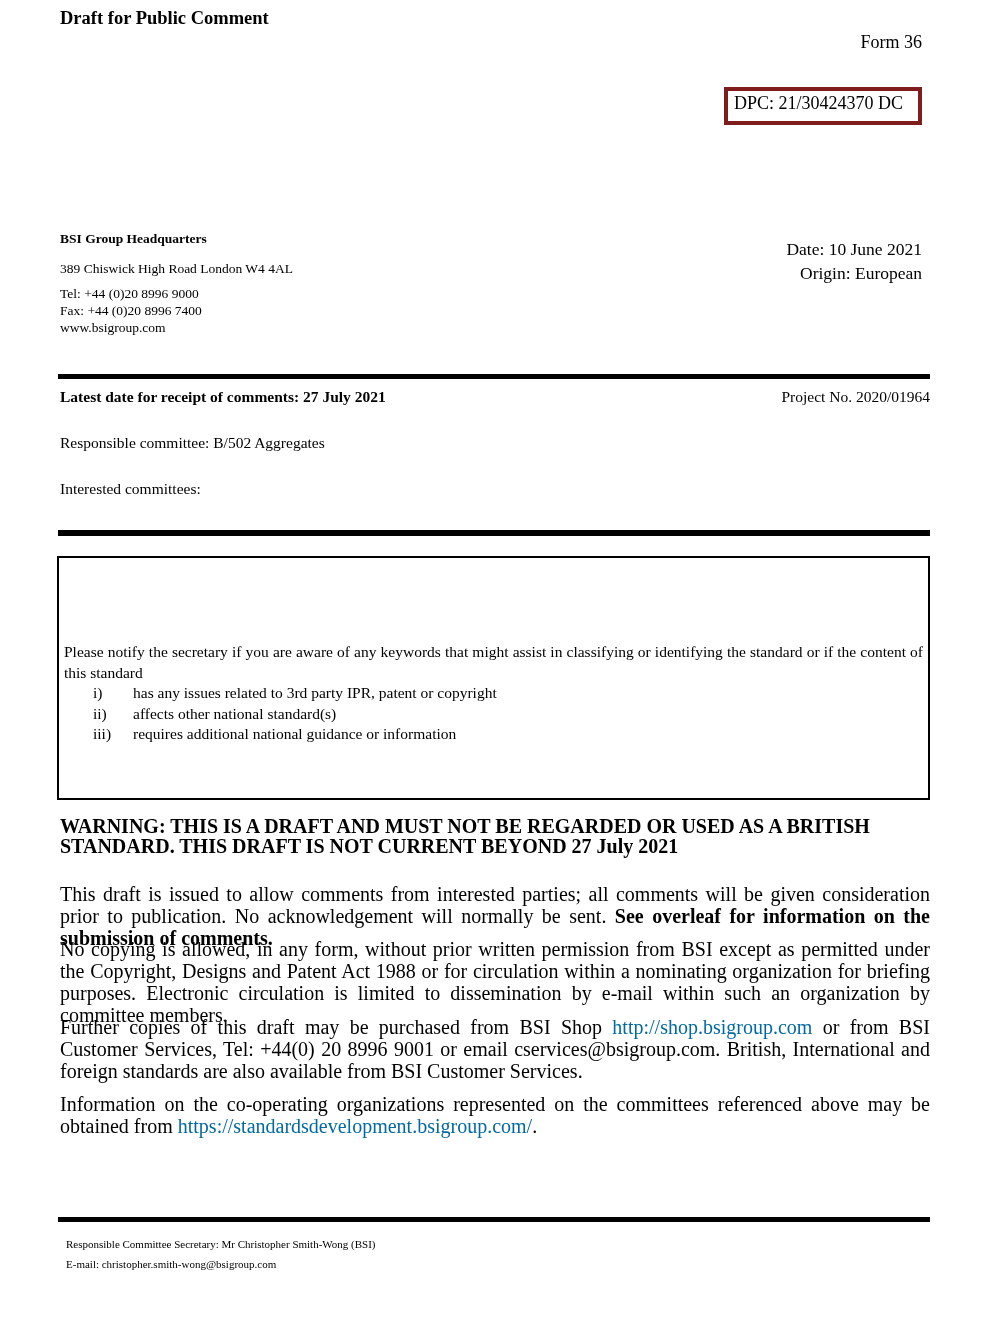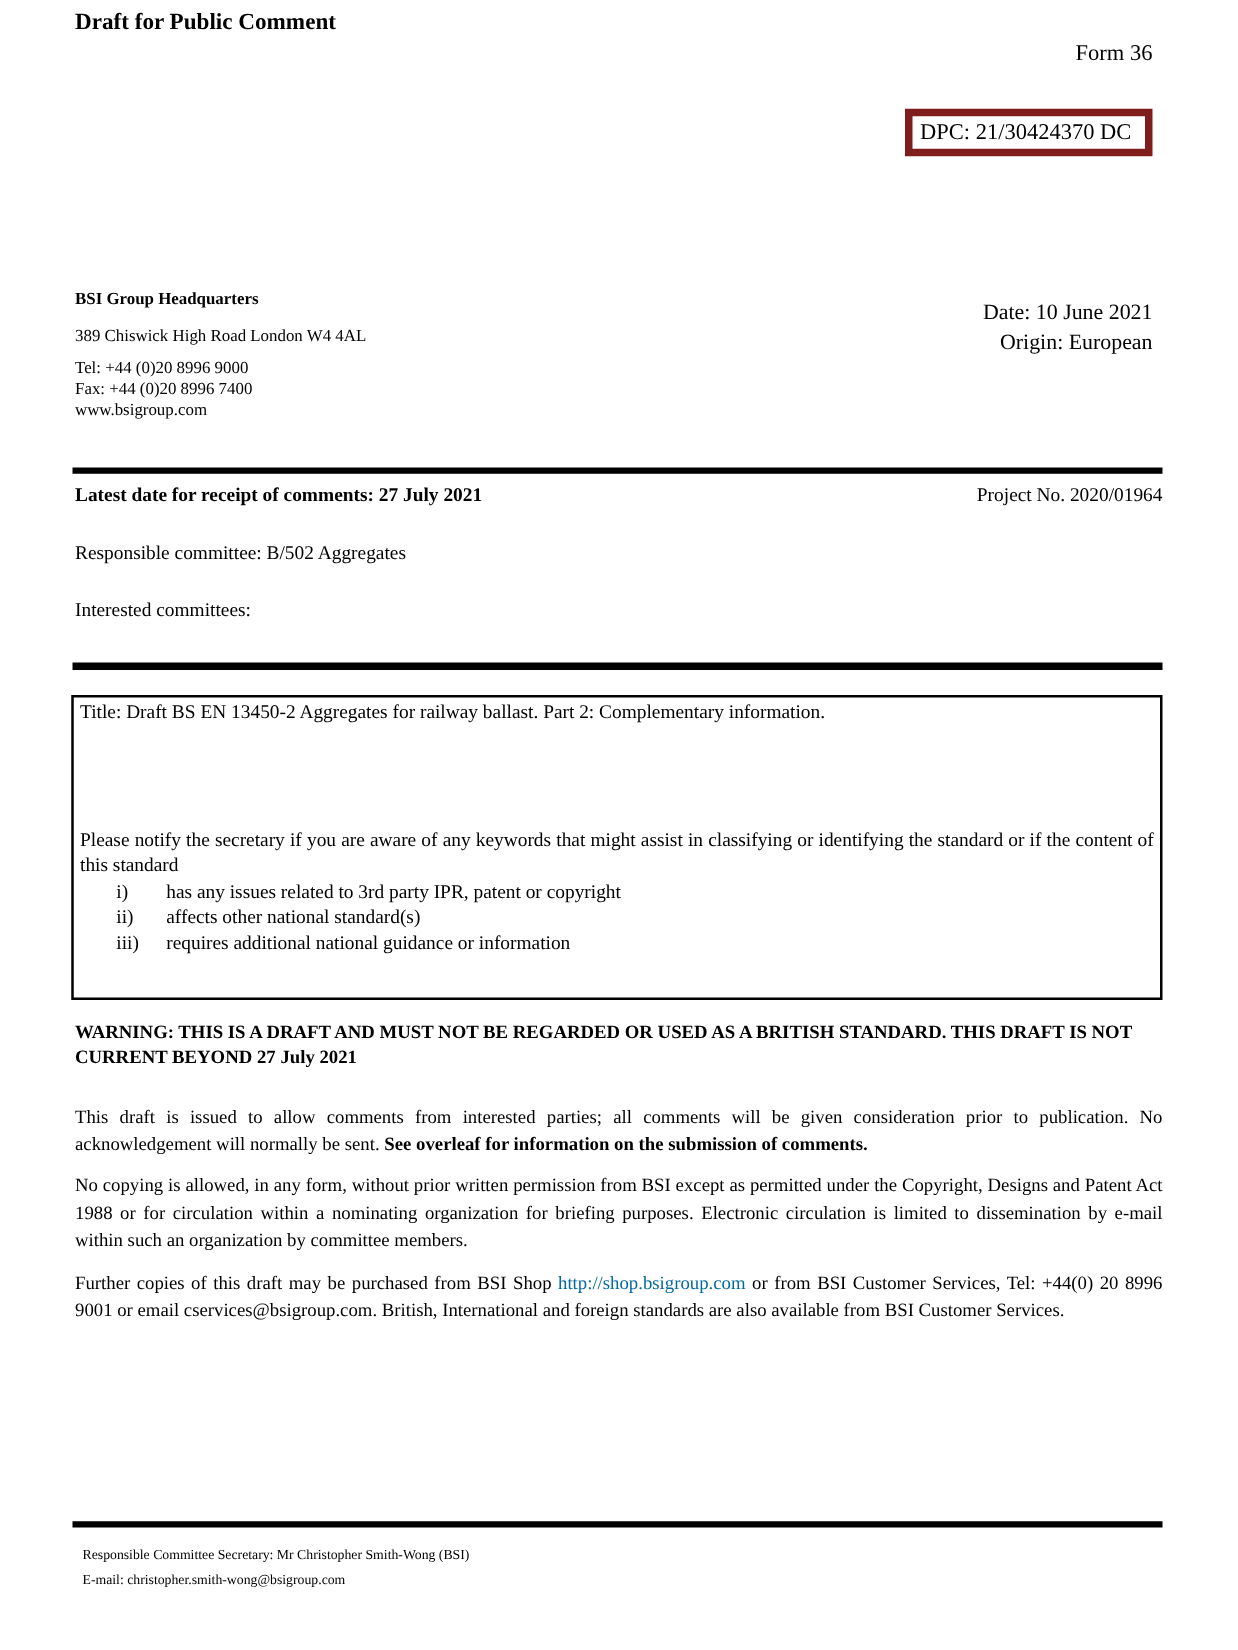--- a/index.html
+++ b/index.html
@@ -6,21 +6,21 @@
   html,body { background:#ffffff; }
   .page {
     position:relative; width:982px; height:1320px; background:#ffffff;
     font-family:"Liberation Serif","DejaVu Serif",serif; color:#000000;
     overflow:hidden;
   }
   .draft-title { position:absolute; left:60px; top:8px; font-size:18.5px; font-weight:bold; }
   .form-label  { position:absolute; right:60px; top:32px; font-size:18px; }
   .dpc-box {
     position:absolute; right:60px; top:87px; width:198px; height:38px;
-    border:6px solid #7f1d1d; padding:2px 6px; font-size:18px; white-space:nowrap;
+    border:4px solid #7f1d1d; padding:2px 6px; font-size:18px; white-space:nowrap;
   }
   
   .logo { position:absolute; left:57px; top:86px; width:200px; height:102px; }
   .logo-text {
     display:inline-block; font-family:"DejaVu Sans",sans-serif; font-weight:bold;
     font-size:102px; line-height:1; letter-spacing:-6px; color:#141414;
     transform:scaleX(0.73); transform-origin:0 0;
   }
   .logo-dot {
     position:absolute; left:110px; top:73px; width:20px; height:20px;
@@ -45,21 +45,21 @@
   
   .title-box {
     position:absolute; left:57px; top:556px; width:873px; height:244px;
     border:2px solid #000; padding:2px 5px; font-size:15.5px; line-height:20.5px;
   }
   .title-box .notify { margin-top:82px; text-align:justify; }
   .kw-list { list-style:none; }
   .kw-list li { padding-left:69px; }
   .kw-list .numeral { display:inline-block; width:40px; margin-left:-40px; }
   
-  .para { position:absolute; left:60px; width:870px; font-size:15px; line-height:22px; text-align:justify; }
+  .para { position:absolute; left:60px; width:870px; font-size:20px; line-height:22px; text-align:justify; }
   .warning { top:816px; font-weight:bold; line-height:20px; text-align:left; }
   .p-draft   { top:883px; }
   .p-nocopy  { top:938px; }
   .p-further { top:1016px; }
   .p-info    { top:1093px; }
   .link { color:#0369a1; text-decoration:none; cursor:pointer; }
   
   .footer { position:absolute; left:66px; top:1235px; font-size:11px; line-height:19.5px; }
 </style>
 </head>
@@ -94,21 +94,20 @@
   <div class="comments-row">
     <span class="latest">Latest date for receipt of comments: 27 July 2021</span>
     <span>Project No. 2020/01964</span>
   </div>
   <div class="responsible">Responsible committee: B/502 Aggregates</div>
   <div class="interested">Interested committees:</div>
 
   <div class="rule rule-2"></div>
 
   <div class="title-box">
-    <div>Title: Draft BS EN 13450-2 Aggregates for railway ballast. Part 2: Complementary information.</div>
     <div class="notify">Please notify the secretary if you are aware of any keywords that might assist in classifying or identifying the standard or if the content of this standard</div>
     <ul class="kw-list">
       <li>
         <span class="numeral">i)</span><span>has any issues related to 3rd party IPR, patent or copyright</span>
       </li>
       <li>
         <span class="numeral">ii)</span><span>affects other national standard(s)</span>
       </li>
       <li>
         <span class="numeral">iii)</span><span>requires additional national guidance or information</span>
@@ -121,20 +120,23 @@
   <p class="para p-draft">
     <span>This draft is issued to allow comments from interested parties; all comments will be given consideration prior to publication. No acknowledgement will normally be sent. </span><strong>See overleaf for information on the submission of comments.</strong>
   </p>
 
   <p class="para p-nocopy">No copying is allowed, in any form, without prior written permission from BSI except as permitted under the Copyright, Designs and Patent Act 1988 or for circulation within a nominating organization for briefing purposes. Electronic circulation is limited to dissemination by e-mail within such an organization by committee members.</p>
 
   <p class="para p-further">
     <span>Further copies of this draft may be purchased from BSI Shop </span><a class="link">http://shop.bsigroup.com</a><span> or from BSI Customer Services, Tel: +44(0) 20 8996 9001 or email cservices@bsigroup.com. British, International and foreign standards are also available from BSI Customer Services.</span>
   </p>
 
+  <p class="para p-info">
+    <span>Information on the co-operating organizations represented on the committees referenced above may be obtained from </span><a class="link">https://standardsdevelopment.bsigroup.com/</a><span>.</span>
+  </p>
 
   <div class="rule rule-3"></div>
 
   <div class="footer">
     <div>Responsible Committee Secretary: Mr Christopher Smith-Wong (BSI)</div>
     <div>E-mail: christopher.smith-wong@bsigroup.com</div>
   </div>
 
 </div>
 

